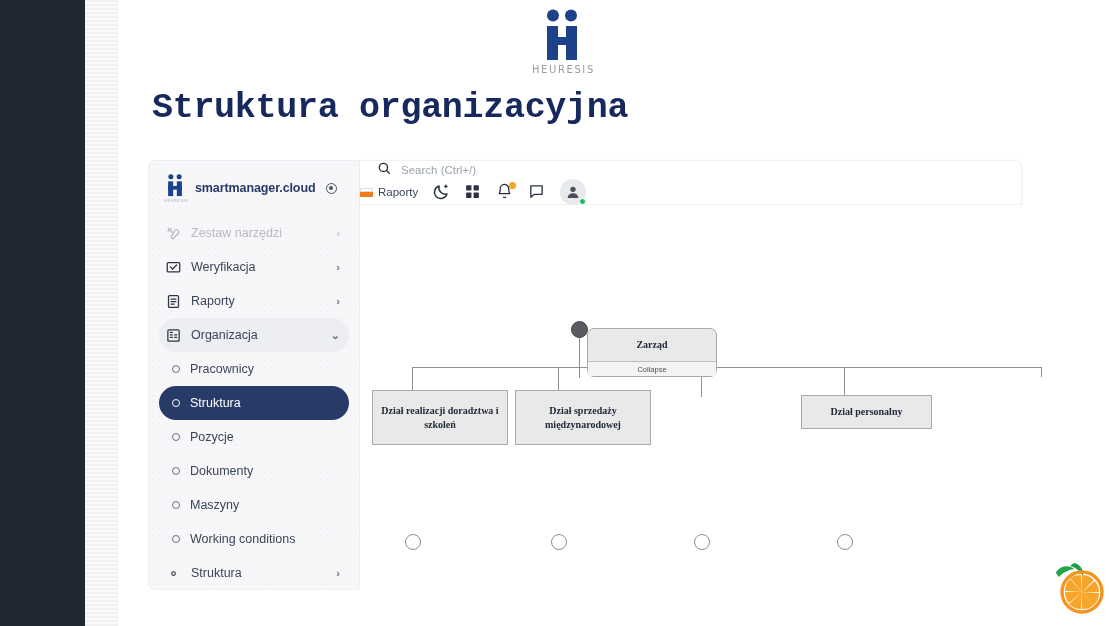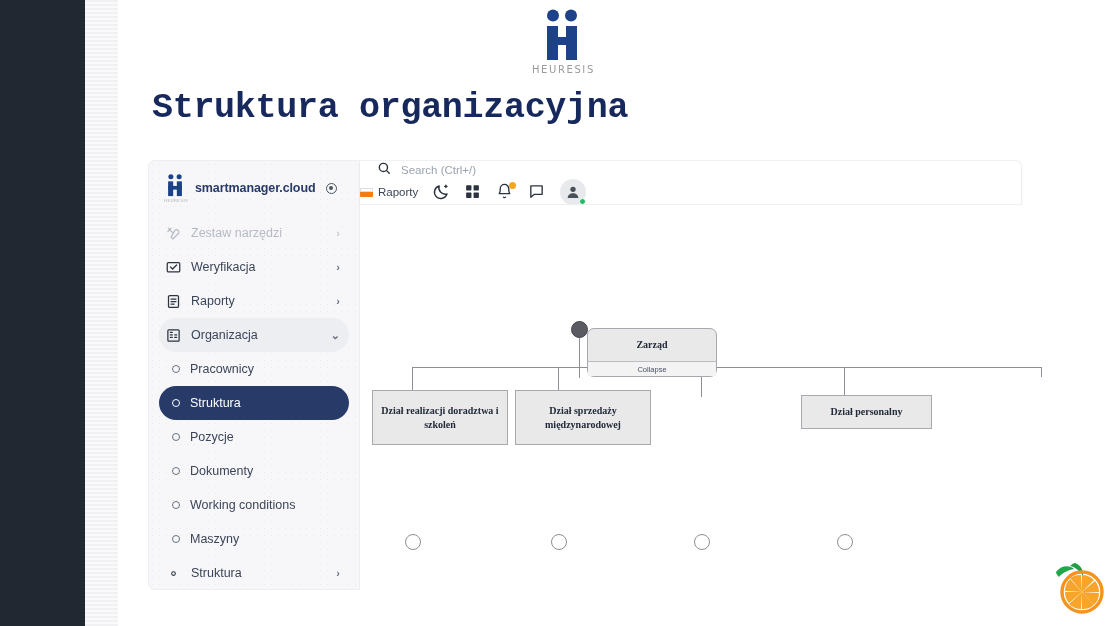--- a/index.html
+++ b/index.html
@@ -273,26 +273,26 @@
           <span class="lbl">Pozycje</span>
         </div>
 
         <div class="nav-item nav-sub">
           <span class="bullet"></span>
           <span class="lbl">Dokumenty</span>
         </div>
 
         <div class="nav-item nav-sub">
           <span class="bullet"></span>
+          <span class="lbl">Maszyny</span>
+        </div>
+
+        <div class="nav-item nav-sub">
+          <span class="bullet"></span>
           <span class="lbl">Working conditions</span>
-        </div>
-
-        <div class="nav-item nav-sub">
-          <span class="bullet"></span>
-          <span class="lbl">Maszyny</span>
         </div>
 
         <div class="nav-item">
           <span class="ic">
             <svg width="15" height="15" viewBox="0 0 24 24" fill="#2c3340">
               <path d="M12 8.2a3.8 3.8 0 100 7.6 3.8 3.8 0 000-7.6zm0 5.9a2.1 2.1 0 110-4.2 2.1 2.1 0 010 4.2z"></path>
               <path d="M21 13.3v-2.6l-2.3-.4a7 7 0 00-.7-1.7l1.3-1.9-1.9-1.9-1.9 1.3a7 7 0 00-1.7-.7L13.4 3h-2.8l-.4 2.4a7 7 0 00-1.7.7L6.6 4.8 4.7 6.7 6 8.6a7 7 0 00-.7 1.7L3 10.7v2.6l2.3.4c.2.6.4 1.2.7 1.7l-1.3 1.9 1.9 1.9 1.9-1.3c.5.3 1.1.5 1.7.7l.4 2.4h2.8l.4-2.4c.6-.2 1.2-.4 1.7-.7l1.9 1.3 1.9-1.9-1.3-1.9c.3-.5.5-1.1.7-1.7l2.3-.4z" opacity="0.001"></path>
             </svg>
           </span>
           <span class="lbl">Struktura</span>

